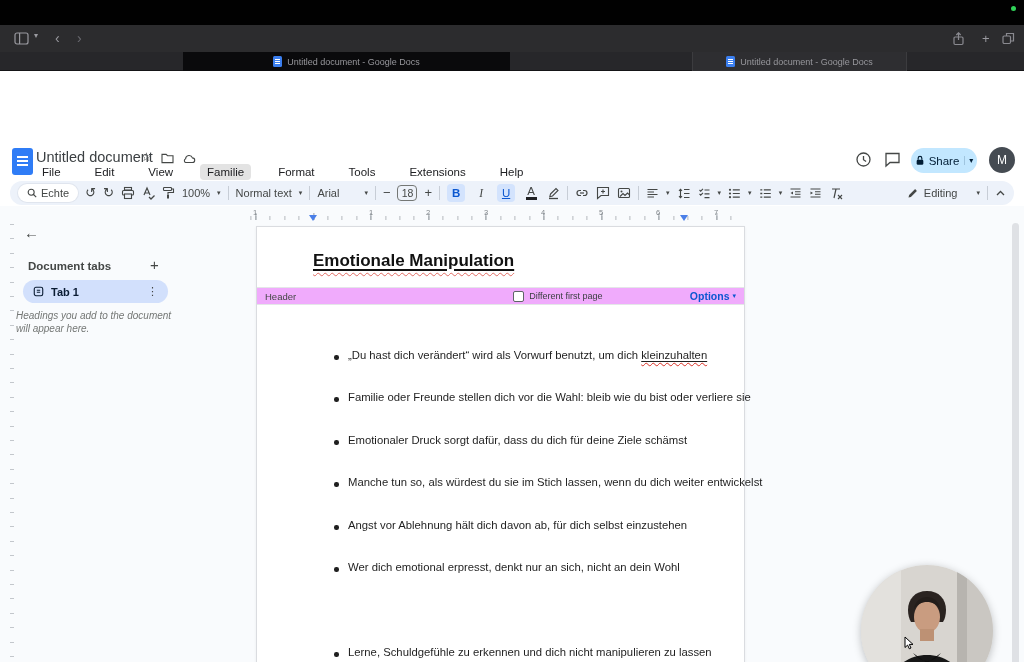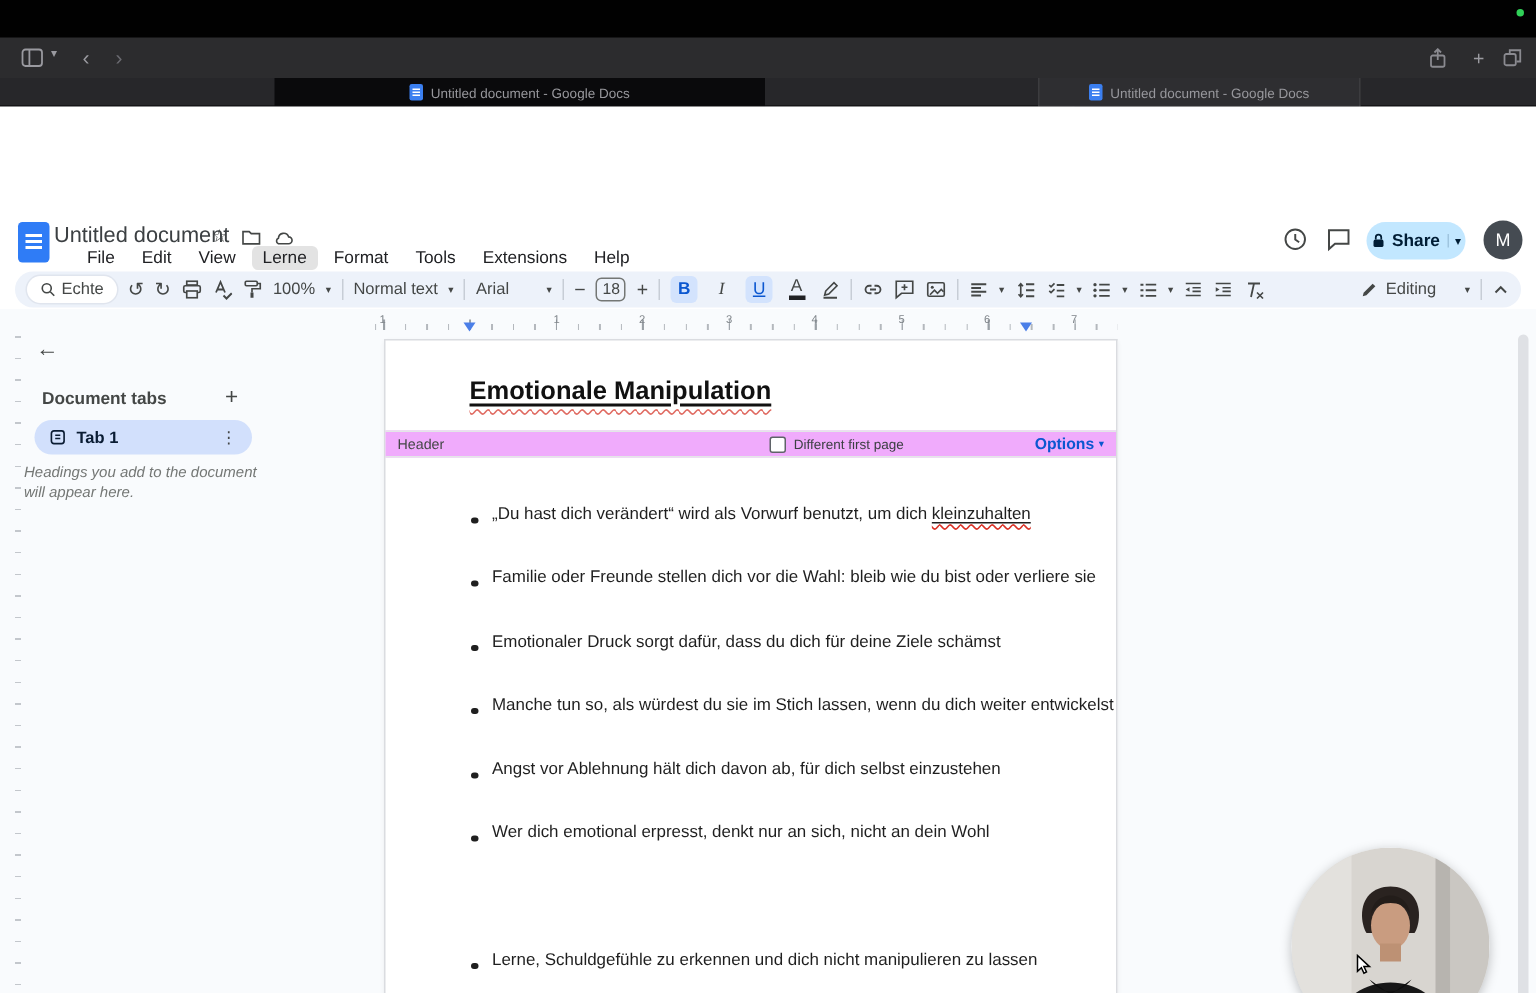--- a/index.html
+++ b/index.html
@@ -30,27 +30,27 @@
   #tab-inactive { left:692px; width:215px; background:#2e2e31; border-left:1px solid #3c3c3f; border-right:1px solid #3c3c3f; }
   .docs-mini { width:9px; height:11px; background:#3b7ff0; border-radius:1.5px; position:relative; flex:0 0 auto; }
   .docs-mini::after { content:""; position:absolute; left:2px; top:3px; width:5px; height:1px; background:#fff; box-shadow:0 2px 0 #fff,0 4px 0 #fff; }
 
   
   #docs-app { left:0; top:71px; width:1024px; height:591px; background:#fff; }
   #docs-logo { left:12px; top:77px; width:21px; height:27px; background:#2f7cf6; border-radius:3px; }
   #docs-logo::after { content:""; position:absolute; left:5px; top:8px; width:11px; height:2px; background:#fff; box-shadow:0 4px 0 #fff,0 8px 0 #fff; }
   #doc-title { left:36px; top:78px; font-size:14.5px; color:#3c4043; }
   .mini-ic { color:#444746; }
-  #menu-row { left:35px; top:93px; display:flex; gap:4px;margin-left:16px; }
+  #menu-row { left:35px; top:93px; display:flex; gap:20px; }
   .menu-item { font-size:11.5px; color:#202124; padding:2px 7px; border-radius:4px; }
   .menu-item.active { background:#e3e3e3; }
   #history-ic { left:855px; top:80px; } #comment-ic { left:884px; top:80px; }
   #share-btn { left:911px; top:77px; width:66px; height:25px; border-radius:13px; background:#c2e7ff;
     display:flex; align-items:center; justify-content:center; gap:4px; }
-  #share-label { font-size:11.5px; font-weight:bold; color:#001d35; }
+  #share-label { font-size:11.5px; font-weight:normal; color:#001d35; }
   #share-caret { font-size:8px; color:#001d35; border-left:1px solid #9fc5df; padding-left:4px; margin-left:1px; }
   #avatar { left:989px; top:76px; width:26px; height:26px; border-radius:50%; background:#454b52; color:#fff;
     font-size:12px; display:flex; align-items:center; justify-content:center; }
 
   
   #toolbar { left:10px; top:110px; width:1004px; height:24px; border-radius:12px; background:#edf2fa;
     display:flex; align-items:center; padding:0 8px; gap:7px; }
   .tb-sep { width:1px; height:14px; background:#c7cdd6; flex:0 0 auto; }
   .tb-ic { color:#444746; font-size:13px; line-height:24px; flex:0 0 auto; }
   .tb-txt { color:#444746; font-size:11px; flex:0 0 auto; }
@@ -94,21 +94,21 @@
   #page-title { left:56px; top:24px; font-size:17px; font-weight:bold; color:#111;
     text-decoration:underline; text-decoration-thickness:1.5px; text-underline-offset:3px; }
   #page-title .spell-inner { text-decoration:underline wavy #e06b62 1px; text-underline-offset:6px; }
   #header-strip { left:0px; top:60px; width:487px; height:18px; background:#f0abfc; border-top:1px solid #e4e6e8; border-bottom:1px solid #e4e6e8;
     display:flex; align-items:center; padding:0 8px; }
   #header-label { font-size:9.5px; color:#444746; flex:0 0 auto; }
   #dfp-box { width:11px; height:11px; border:1.5px solid #5f6368; border-radius:2px; background:#fff; margin-left:217px; flex:0 0 auto; }
   #dfp-label { font-size:9px; color:#3c4043; margin-left:5px; flex:0 0 auto; }
   #options-link { margin-left:auto; font-size:10.5px; font-weight:bold; color:#0b57d0; display:flex; align-items:center; gap:3px; }
   #options-link .caret { color:#0b57d0; }
-  .bullet { position:absolute; left:57px; display:flex; align-items:flex-end; white-space:nowrap; }
+  .bullet { position:absolute; left:77px; display:flex; align-items:center; white-space:nowrap;margin-top:12px; }
   .bullet::before { content:""; width:4.5px; height:4.5px; border-radius:50%; background:#1f1f1f; margin:4.5px 9.5px 0 0; flex:0 0 auto; }
   .bullet .btxt { font-size:11.3px; color:#1f1f1f; }
   .solid-u { text-decoration:underline; text-decoration-thickness:1px; text-underline-offset:2px; }
   .wavy-u { text-decoration:underline wavy #d93025 1px; text-underline-offset:3px; }
 
   
   #scroll-thumb { left:1012px; top:17px; width:7px; height:480px; border-radius:4px; background:#dfe1e5; }
   #webcam { left:861px; top:359px; width:132px; height:132px; border-radius:50%; overflow:hidden; box-shadow:0 2px 8px rgba(0,0,0,.25); }
   #cursor { left:904px; top:430px; }
 </style>
@@ -187,21 +187,21 @@
     <span class="abs" style="left:182px;top:82px;">
       <svg width="14" height="11" viewBox="0 0 14 11">
           <path d="M3.6 9.5h6.8a2.3 2.3 0 000-4.6 3.5 3.5 0 00-6.8.9 2 2 0 000 3.7z" fill="none" stroke="#444746" stroke-width="1.1"></path>
         </svg>
     </span>
 
     <div class="abs" id="menu-row">
       <span class="menu-item">File</span>
       <span class="menu-item">Edit</span>
       <span class="menu-item">View</span>
-      <span class="menu-item active">Lerne</span>
+      <span class="menu-item active">Familie</span>
       <span class="menu-item">Format</span>
       <span class="menu-item">Tools</span>
       <span class="menu-item">Extensions</span>
       <span class="menu-item">Help</span>
     </div>
 
     <span class="abs" id="history-ic">
       <svg width="17" height="17" viewBox="0 0 17 17">
           <circle cx="8.5" cy="8.5" r="6.5" fill="none" stroke="#444746" stroke-width="1.3"></circle>
           <path d="M8.5 5v3.7l2.6 1.8" fill="none" stroke="#444746" stroke-width="1.3"></path>

